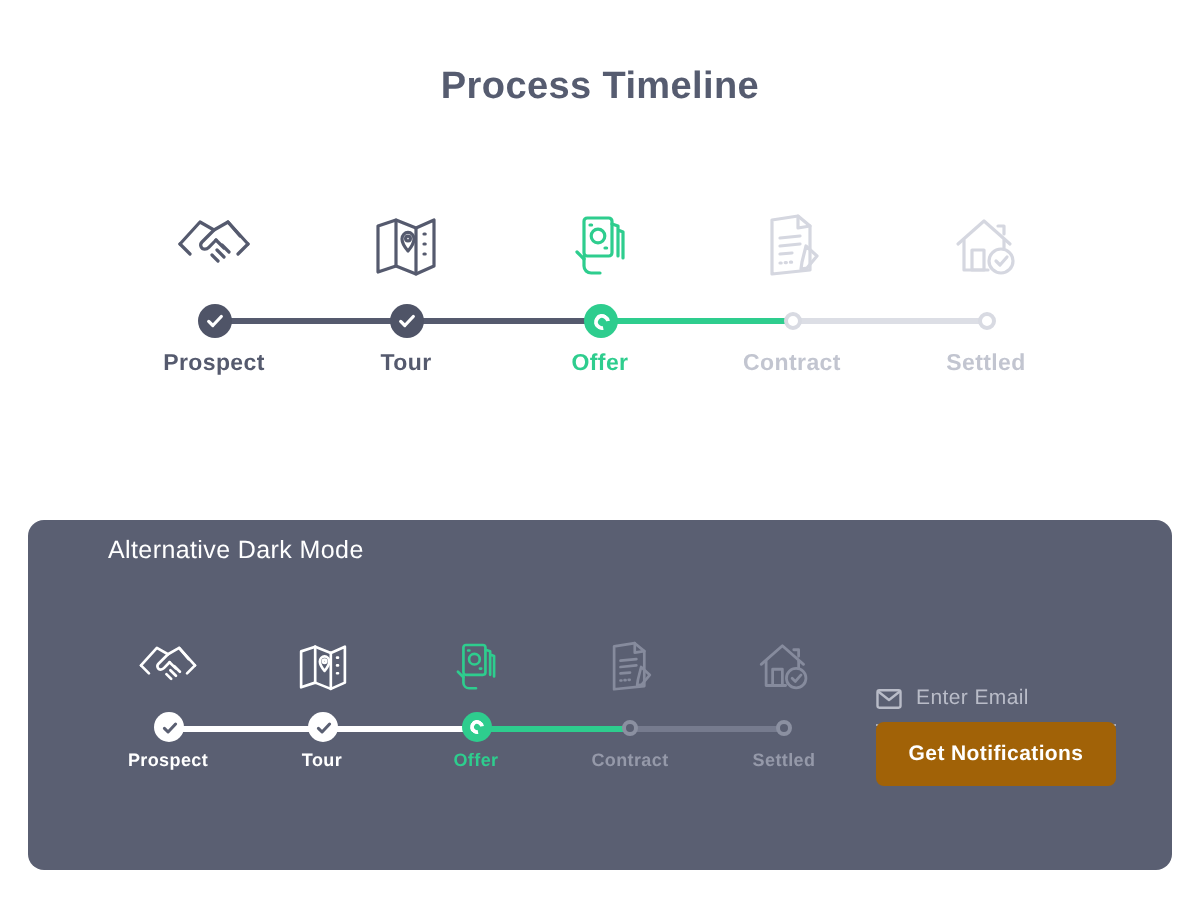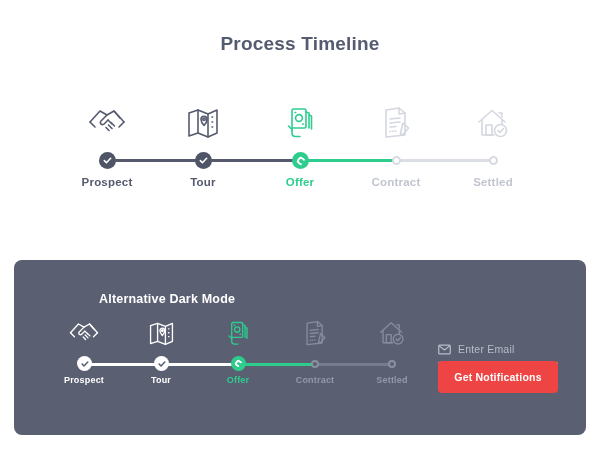--- a/index.html
+++ b/index.html
@@ -80,24 +80,23 @@
   .step-label.done{color:#555a6e;}
   .step-label.active{color:#2ecd8e;}
   .step-label.todo{color:#c2c5d0;}
 
   
   .dark-panel{
     position:absolute;left:14px;top:260px;width:572px;height:175px;
     background:#5a5f72;border-radius:8px;
   }
   .dark-title{
-    position:absolute;left:40px;top:32px;
-    font-size:12.5px;font-weight:bold;color:#ffffff;
+    position:absolute;left:40px;top:8px;
+    font-size:12.5px;font-weight:normal;color:#ffffff;
     letter-spacing:0.2px;
-    margin-left:45px;
   }
 
   .stepper-dark{
     position:absolute;left:32px;top:55px;width:350px;height:75px;
   }
   .icons-row-dark{position:absolute;left:0;top:0;width:350px;height:36px;}
   .icon-cell-dark{
     position:absolute;top:0;width:46px;height:36px;
     display:flex;align-items:center;justify-content:center;
   }
@@ -142,21 +141,21 @@
     position:absolute;left:0;top:0;width:120px;height:26px;
     display:flex;align-items:center;gap:7px;
     border-bottom:1.5px solid #a9adbb;
     margin-top:16px;
   }
   .email-placeholder{
     font-size:10.5px;color:#b9bcc8;letter-spacing:0.2px;
   }
   .notify-btn{
     position:absolute;left:0;top:41px;width:120px;height:32px;
-    background:#ef4444;border:none;border-radius:4px;
+    background:#a16207;border:none;border-radius:4px;
     color:#ffffff;font-size:10.5px;font-weight:bold;
     font-family:"Liberation Sans","DejaVu Sans",sans-serif;
     letter-spacing:0.2px;cursor:pointer;
     display:flex;align-items:center;justify-content:center;
   }
 </style>
 </head>
 <body>
 
 <div class="page">

